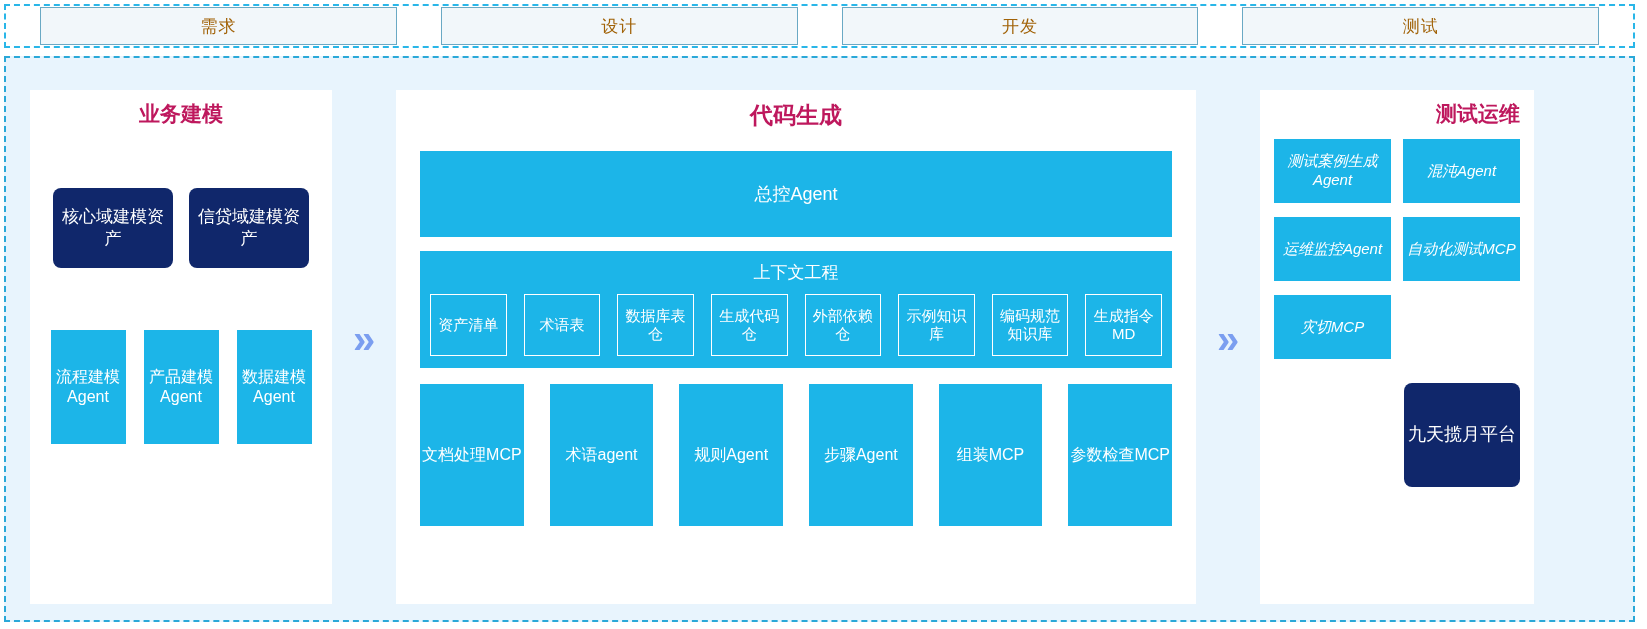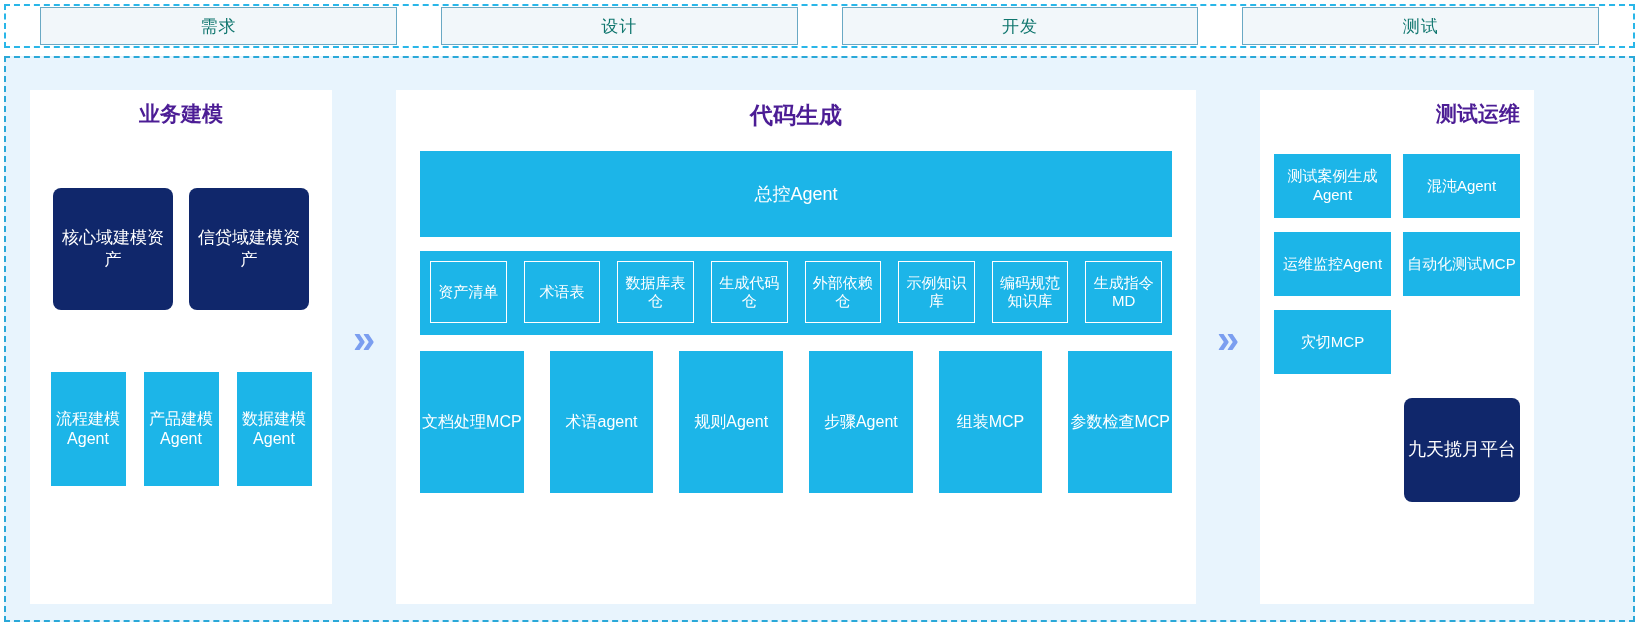--- a/index.html
+++ b/index.html
@@ -29,21 +29,21 @@
     padding: 0 12px;
     box-sizing: border-box;
     background: #ffffff;
   }
   .phase-tab {
     flex: 1 1 0;
     margin: 0 22px;
     height: 36px;
     background: #f2f7fa;
     border: 1px solid #6aa9c4;
-    color: #0f766e;
+    color: #a16207;
     font-size: 17px;
     display: flex;
     align-items: center;
     justify-content: center;
     letter-spacing: 1px;
   }
 
   .body-frame {
     position: absolute;
     left: 4px;
@@ -66,21 +66,21 @@
     flex-direction: column;
   }
   .panel-left   { width: 302px; margin: 32px 0 16px 24px; }
   .panel-center { width: 800px; margin: 32px 0 16px 0; }
   .panel-right  { width: 274px; margin: 32px 24px 16px 0; align-items: flex-end; }
 
   .panel-title {
     text-align: center;
     font-size: 21px;
     font-weight: bold;
-    color: #4c1d95;
+    color: #be185d;
     margin-bottom: 6px;
   }
   .panel-title.big { font-size: 23px; }
 
   .chev {
     width: 64px;
     display: flex;
     align-items: center;
     justify-content: center;
     color: #7b9ef0;
@@ -117,21 +117,21 @@
     padding: 4px;
   }
 
   
   .assets-row {
     display: flex;
     gap: 16px;
     margin-top: 54px;
     justify-content: center;
   }
-  .asset-box { width: 120px; height: 122px; }
+  .asset-box { width: 120px; height: 80px; }
 
   .model-agents-row {
     display: flex;
     gap: 18px;
     margin-top: 62px;
     justify-content: center;
   }
   .model-agent { width: 75px; height: 114px; }
 
   
@@ -178,21 +178,22 @@
     margin: 16px 10px 0;
     justify-content: space-between;
   }
   .tool-card { flex: 1 1 0; height: 142px; font-size: 16px; }
 
   
   .ops-grid {
     display: grid;
     grid-template-columns: 1fr 1fr;
     gap: 14px 12px;
-    margin-top: 20px;
+    margin-top: 5px;
+    font-style: italic;
   }
   .ops-card { height: 64px; font-size: 15px; }
   .platform-box {
     height: 104px;
     margin-top: 24px;
     font-size: 18px;
   }
 </style>
 </head>
 <body>
@@ -222,20 +223,21 @@
   </div>
 
   <div class="chev">»</div>
 
   <div class="panel panel-center">
     <div class="panel-title big">代码生成</div>
 
     <div class="card-blue master-agent">总控Agent</div>
 
     <div class="context-band">
+      <div class="context-title">上下文工程</div>
       <div class="context-boxes">
         <div class="context-box">资产清单</div>
         <div class="context-box">术语表</div>
         <div class="context-box">数据库表仓</div>
         <div class="context-box">生成代码仓</div>
         <div class="context-box">外部依赖仓</div>
         <div class="context-box">示例知识库</div>
         <div class="context-box">编码规范知识库</div>
         <div class="context-box">生成指令MD</div>
       </div>

